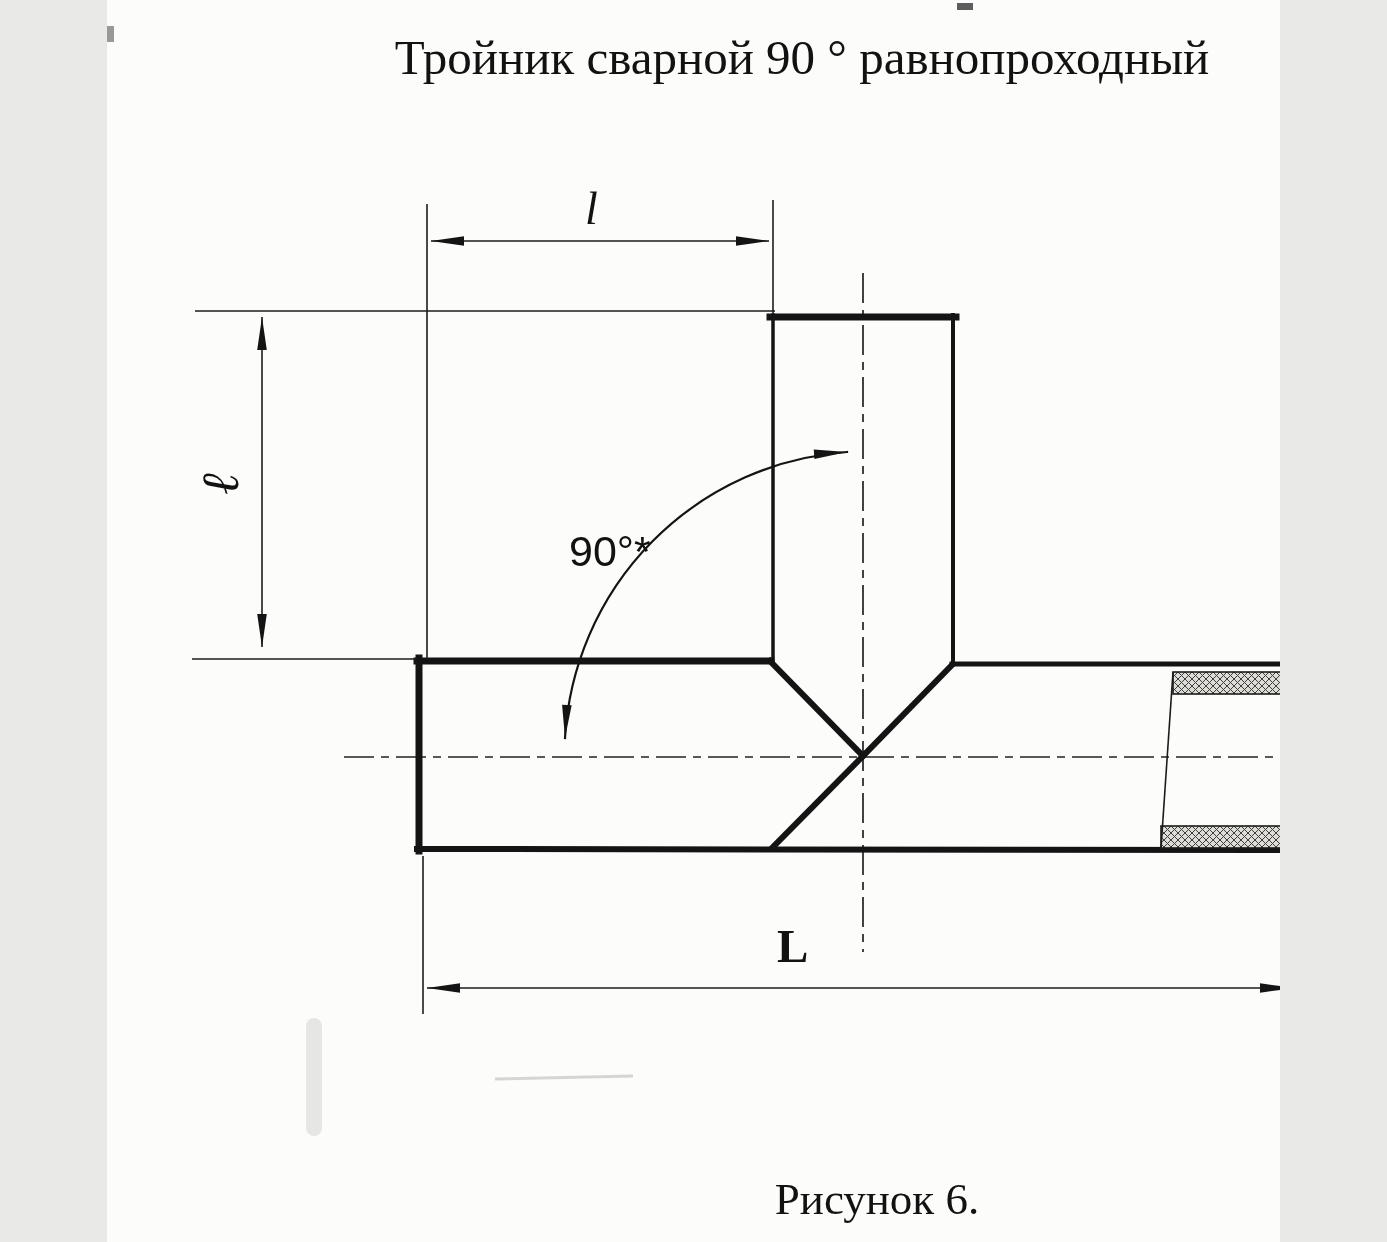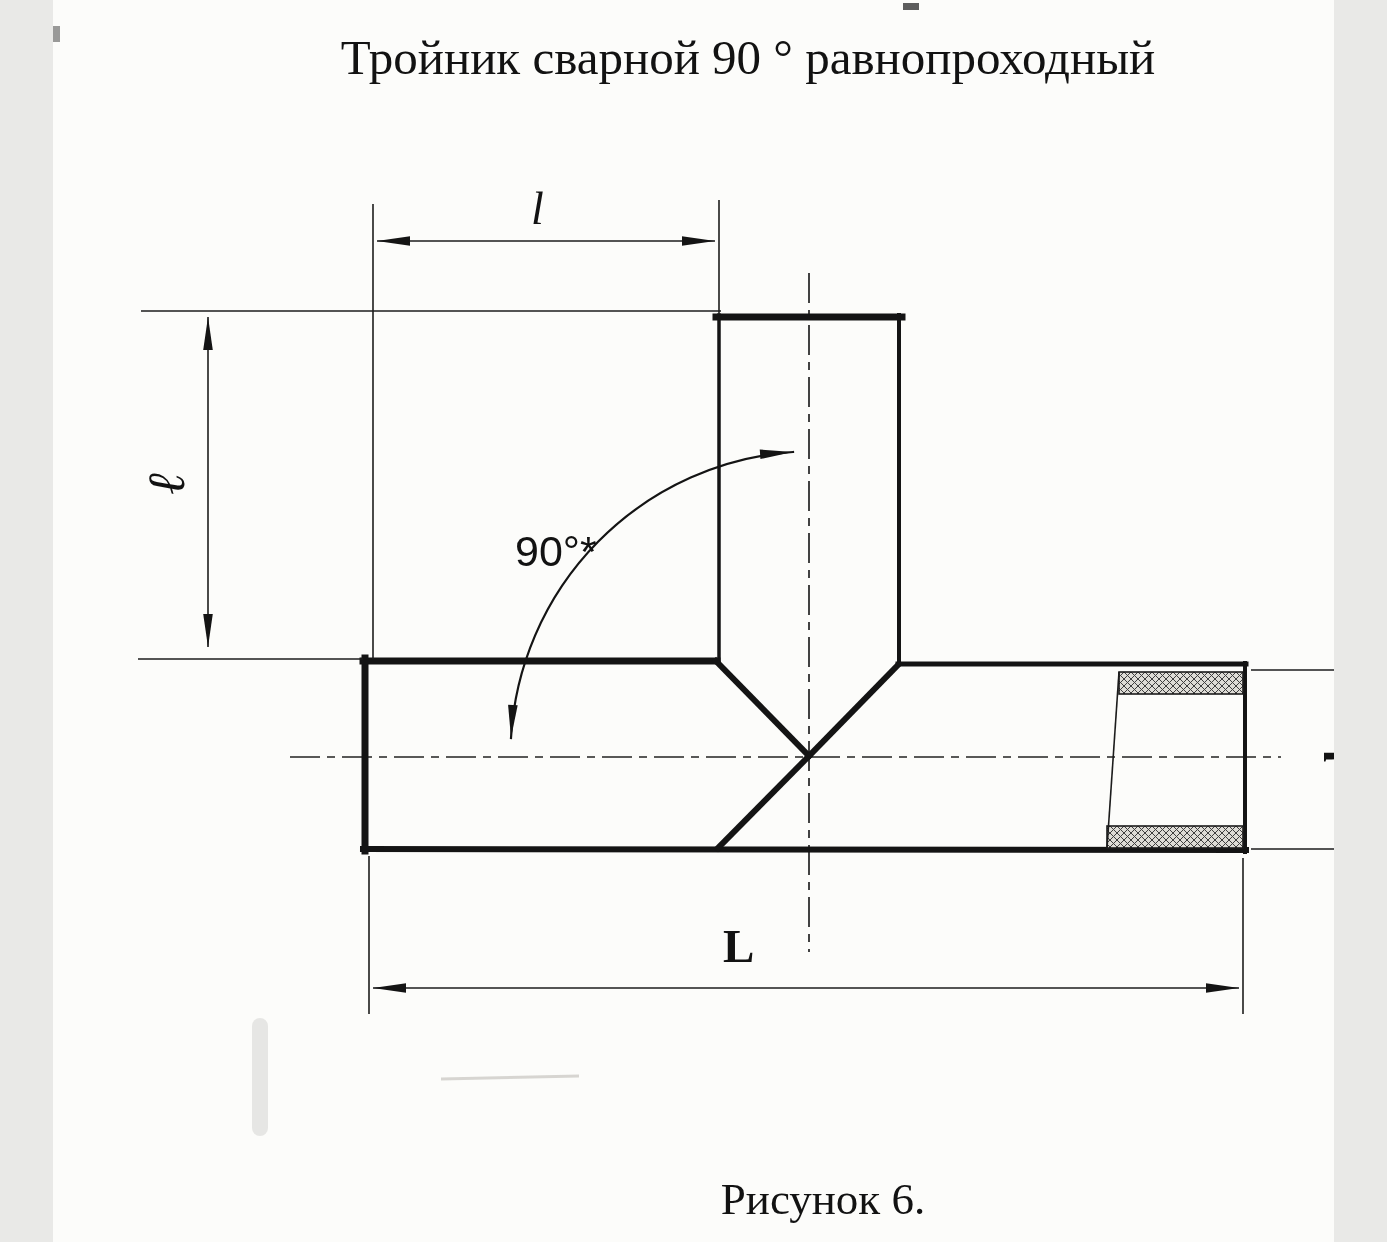--- a/index.html
+++ b/index.html
@@ -3,21 +3,21 @@
 <meta charset="utf-8">
 <style>
   html, body {
     margin: 0;
     padding: 0;
     background: #e9e9e7;
     font-family: "Liberation Serif", serif;
   }
   .page {
     position: relative;
-    width: 1281px;
+    width: 1173px;
     height: 1242px;
     margin: 0 auto;
     background: #fcfcfa;
     overflow: hidden;
   }
   svg { position: absolute; top: 0; left: 0; }
 
   .title-text {
     font-family: "Liberation Serif", serif;
     font-size: 49px;

